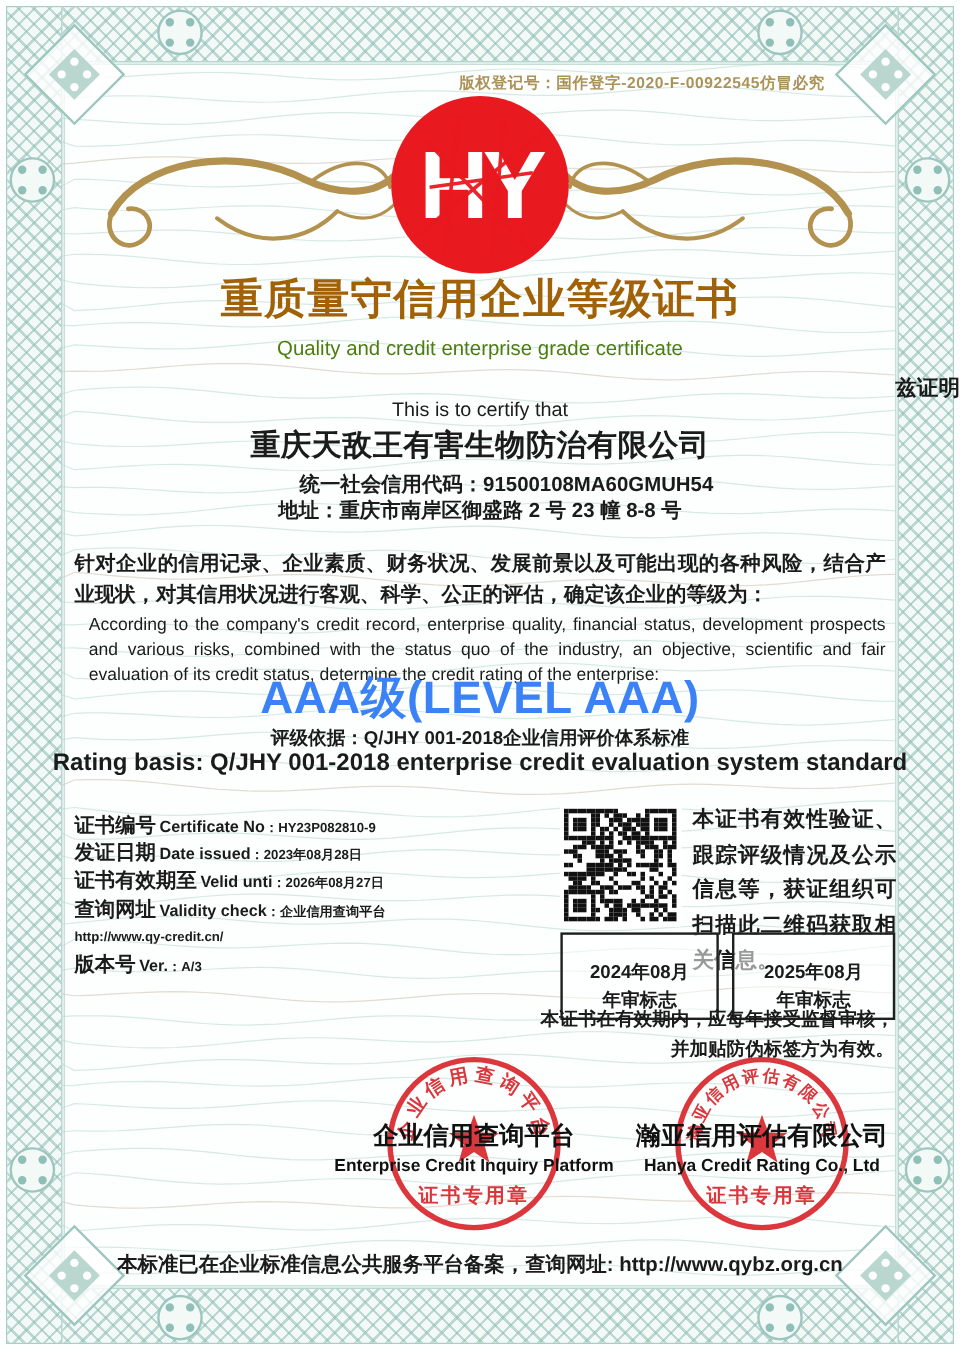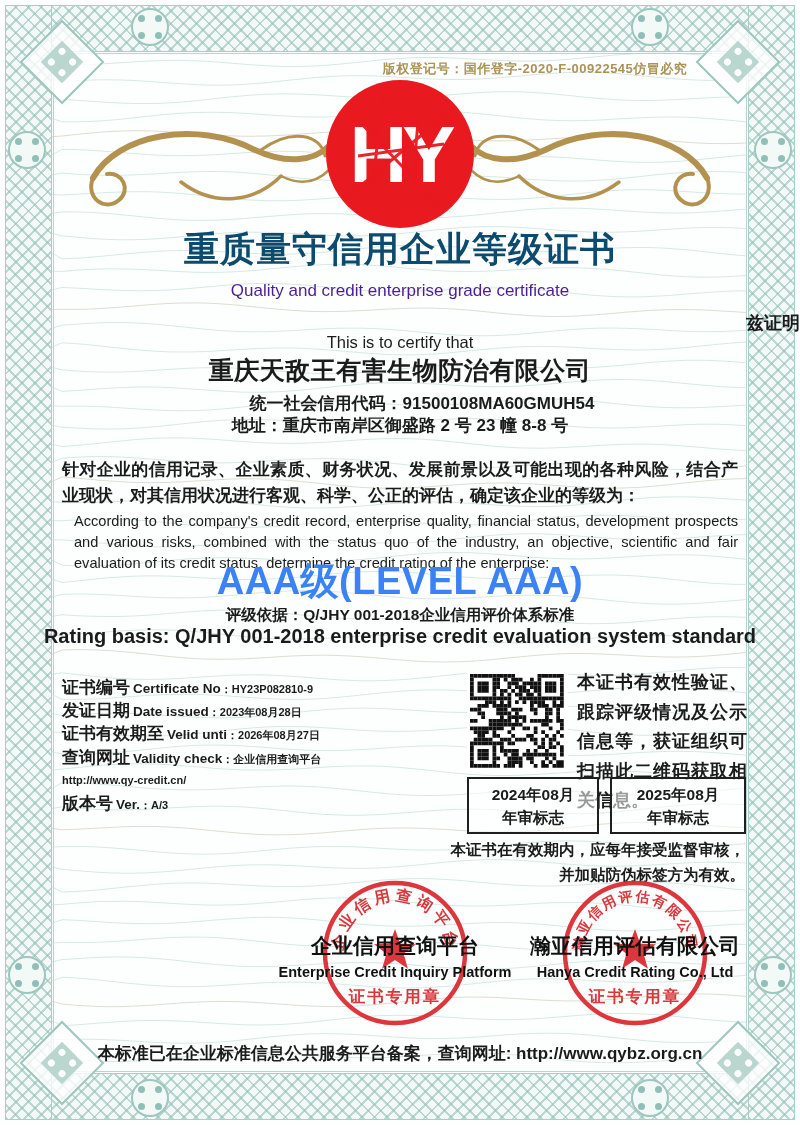--- a/index.html
+++ b/index.html
@@ -32,22 +32,22 @@
   .corner.br{right:8px;bottom:8px;transform:rotate(180deg);}
   .corner.bl{left:8px;bottom:8px;transform:rotate(270deg);}
   .d-out{position:absolute;left:24px;top:24px;width:56px;height:56px;border:2px solid #9dc6be;background:rgba(255,255,255,.78);transform:rotate(45deg);}
   .d-in{position:absolute;left:39px;top:39px;width:30px;height:30px;background:#b9d6cf;transform:rotate(45deg);display:grid;grid-template-columns:1fr 1fr;place-items:center;}
   .d-in i{width:7px;height:7px;border-radius:50%;background:#fff;}
   .btnc{position:absolute;width:34px;height:34px;border-radius:50%;border:2px solid #9dc6be;background:#f2f9f7;display:grid;grid-template-columns:1fr 1fr;place-items:center;z-index:3;}
   .btnc i{width:7px;height:7px;border-radius:50%;background:#8fbfb6;}
 
   
   .copyright{top:60px;left:300px;width:470px;text-align:center;font-size:13px;font-weight:600;color:#ab9257;letter-spacing:.5px;z-index:5;}
-  .title{top:226px;font-size:35px;font-weight:600;letter-spacing:1px;color:#0c4a6e;z-index:5;}
-  .subtitle{top:281px;font-size:17px;font-weight:500;color:#4c1d95;z-index:5;}
+  .title{top:226px;font-size:35px;font-weight:600;letter-spacing:1px;color:#a16207;z-index:5;}
+  .subtitle{top:281px;font-size:17px;font-weight:500;color:#4d7c0f;z-index:5;}
   .certify-cn{top:311px;font-size:18px;font-weight:600;z-index:5;text-align:right;}
   .certify-en{top:333px;font-size:16.5px;font-weight:500;z-index:5;}
   .company{top:354px;font-size:25px;font-weight:800;letter-spacing:.5px;z-index:5;}
   .ccode{top:392px;font-size:17px;font-weight:600;z-index:5;padding-left:44px;}
   .addr{top:414px;font-size:17px;font-weight:600;z-index:5;}
   .para{left:62px;width:676px;top:457px;z-index:5;}
   .para .cn{font-size:17px;line-height:1.5;font-weight:600;text-align:justify;margin:0;}
   .para .en{font-size:14.6px;line-height:1.45;font-weight:500;text-align:justify;margin:3px 0 0 12px;}
   .grade{top:556px;font-size:38px;font-weight:800;color:#3b82f6;letter-spacing:.5px;z-index:5;}
   .basis-cn{top:605px;font-size:15.5px;font-weight:600;z-index:5;}
@@ -55,21 +55,21 @@
 
   .details{left:62px;top:676px;width:395px;z-index:5;}
   .details .row{height:23.2px;white-space:nowrap;}
   .details .cn{font-size:17px;font-weight:700;}
   .details .en{font-size:13.5px;font-weight:600;margin-left:3px;}
   .details .val{font-size:11px;font-weight:700;}
 
   .qr-box{left:467px;top:671px;width:101px;height:101px;background:#fff;z-index:5;}
   .qr-note{left:577px;top:668px;width:170px;font-size:18px;font-weight:650;line-height:1.64;text-align:justify;z-index:5;}
   .badge{position:absolute;top:777px;height:49px;border:2.5px solid #1f1f1f;background:rgba(255,255,255,.55);
-         text-align:center;font-size:15.5px;font-weight:650;line-height:1.5;padding-top:4px;z-index:5;box-sizing:content-box;}
+         text-align:center;font-size:15.5px;font-weight:650;line-height:1.5;padding-top:20px;z-index:5;box-sizing:content-box;}
   .badge.b0{left:467px;width:128px;}
   .badge.b1{left:610px;width:132px;}
   .sup-note{left:440px;top:838px;width:305px;text-align:right;font-size:15.5px;font-weight:650;line-height:1.6;z-index:5;}
 
   .stamp-svg{position:absolute;top:875px;width:156px;height:156px;z-index:6;}
   .stamp-svg.s0{left:317px;}
   .stamp-svg.s1{left:557px;}
   .org{position:absolute;width:280px;text-align:center;z-index:7;}
   .org-cn{font-size:21px;font-weight:700;color:#111;}
   .org-en{font-size:14.5px;font-weight:600;color:#111;margin-top:4px;}

